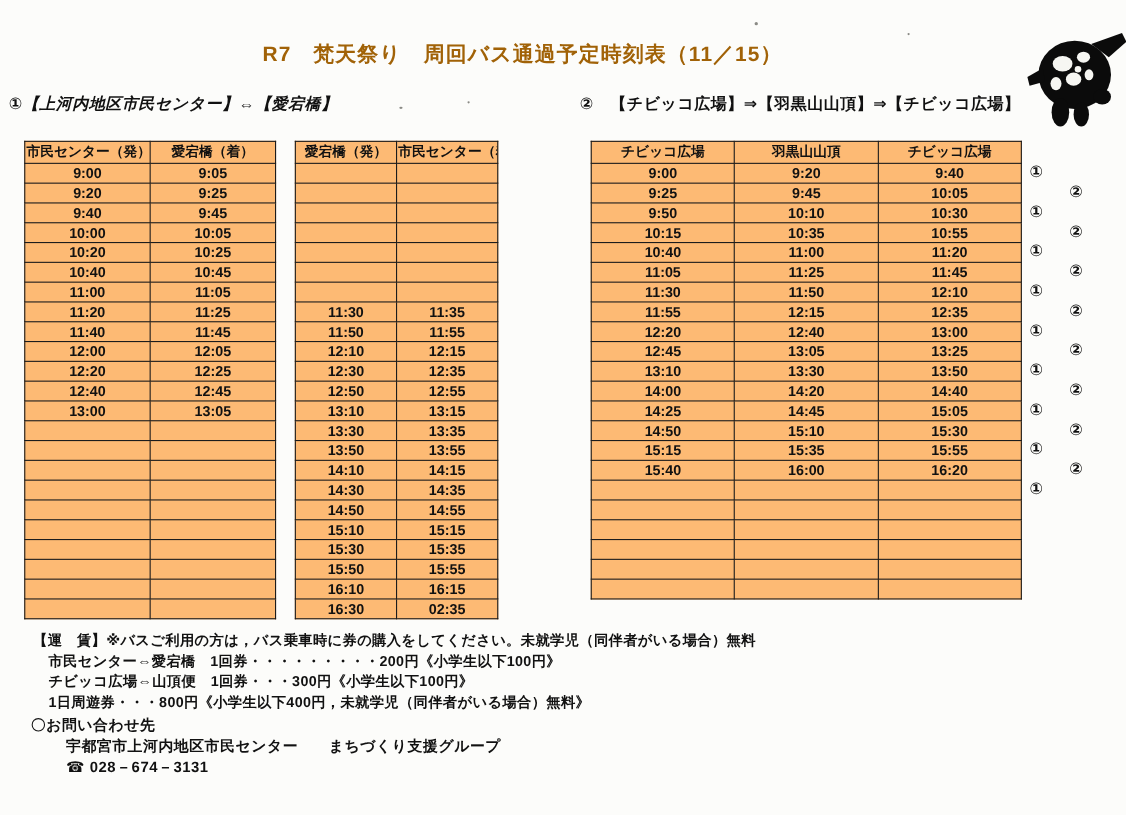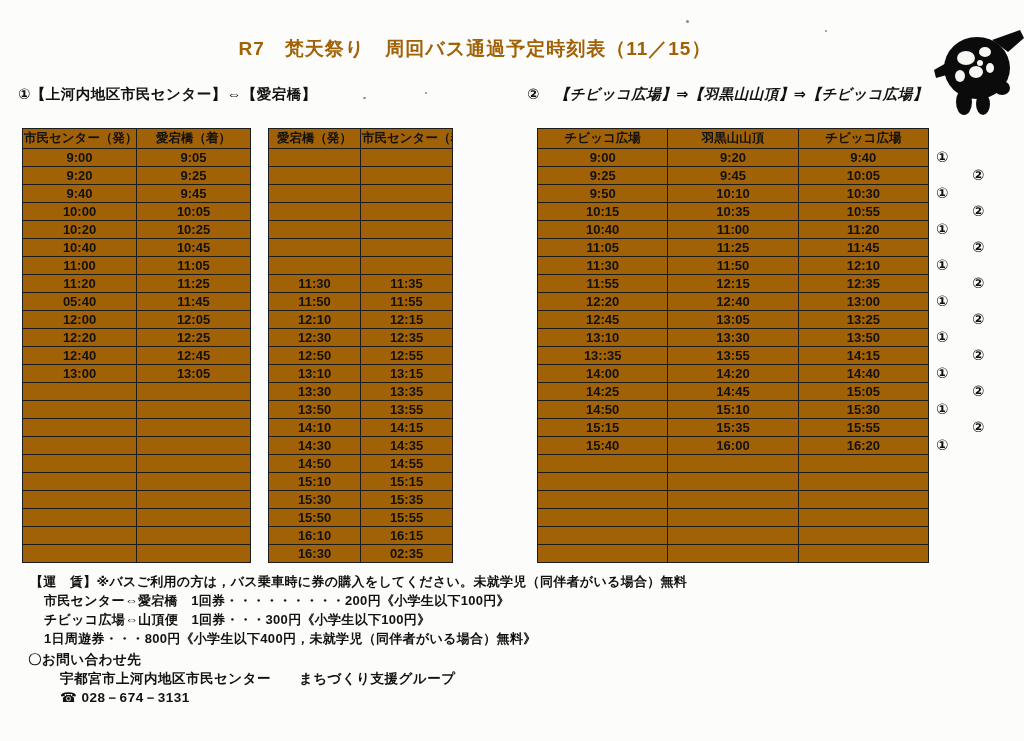--- a/index.html
+++ b/index.html
@@ -16,28 +16,28 @@
     text-align: center; font-size: 19px; font-weight: bold;
     letter-spacing: 1px; color: #a16207;
   }
   .mascot {
     position: absolute; top: 8px; left: 930px; width: 94px; height: 112px;
   }
   .route-label {
     position: absolute; top: 85px; font-size: 14.5px; font-weight: bold;
     letter-spacing: 0.5px; white-space: nowrap;
   }
-  #route1 { left: 18px; }
-  #route2 { left: 527px; font-style: italic; }
+  #route1 { left: 8px; font-style: italic; }
+  #route2 { left: 527px; }
 
   table.timetable {
     position: absolute; top: 128px;
     border-collapse: collapse;
     table-layout: fixed;
-    background: #a16207;
+    background: #fdba74;
   }
   #table-outbound { left: 22px;  width: 229px; }
   #table-return   { left: 268px; width: 185px; }
   #table-loop     { left: 537px; width: 392px; }
   table.timetable th, table.timetable td {
     border: 1.5px solid #1c1c1c;
     text-align: center;
     overflow: hidden;
     white-space: nowrap;
   }
@@ -139,21 +139,21 @@
       </tr>
       <tr>
         <td>11:00</td>
         <td>11:05</td>
       </tr>
       <tr>
         <td>11:20</td>
         <td>11:25</td>
       </tr>
       <tr>
-        <td>05:40</td>
+        <td>11:40</td>
         <td>11:45</td>
       </tr>
       <tr>
         <td>12:00</td>
         <td>12:05</td>
       </tr>
       <tr>
         <td>12:20</td>
         <td>12:25</td>
       </tr>
@@ -365,25 +365,20 @@
       </tr>
       <tr>
         <td>12:45</td>
         <td>13:05</td>
         <td>13:25</td>
       </tr>
       <tr>
         <td>13:10</td>
         <td>13:30</td>
         <td>13:50</td>
-      </tr>
-      <tr>
-        <td>13::35</td>
-        <td>13:55</td>
-        <td>14:15</td>
       </tr>
       <tr>
         <td>14:00</td>
         <td>14:20</td>
         <td>14:40</td>
       </tr>
       <tr>
         <td>14:25</td>
         <td>14:45</td>
         <td>15:05</td>

